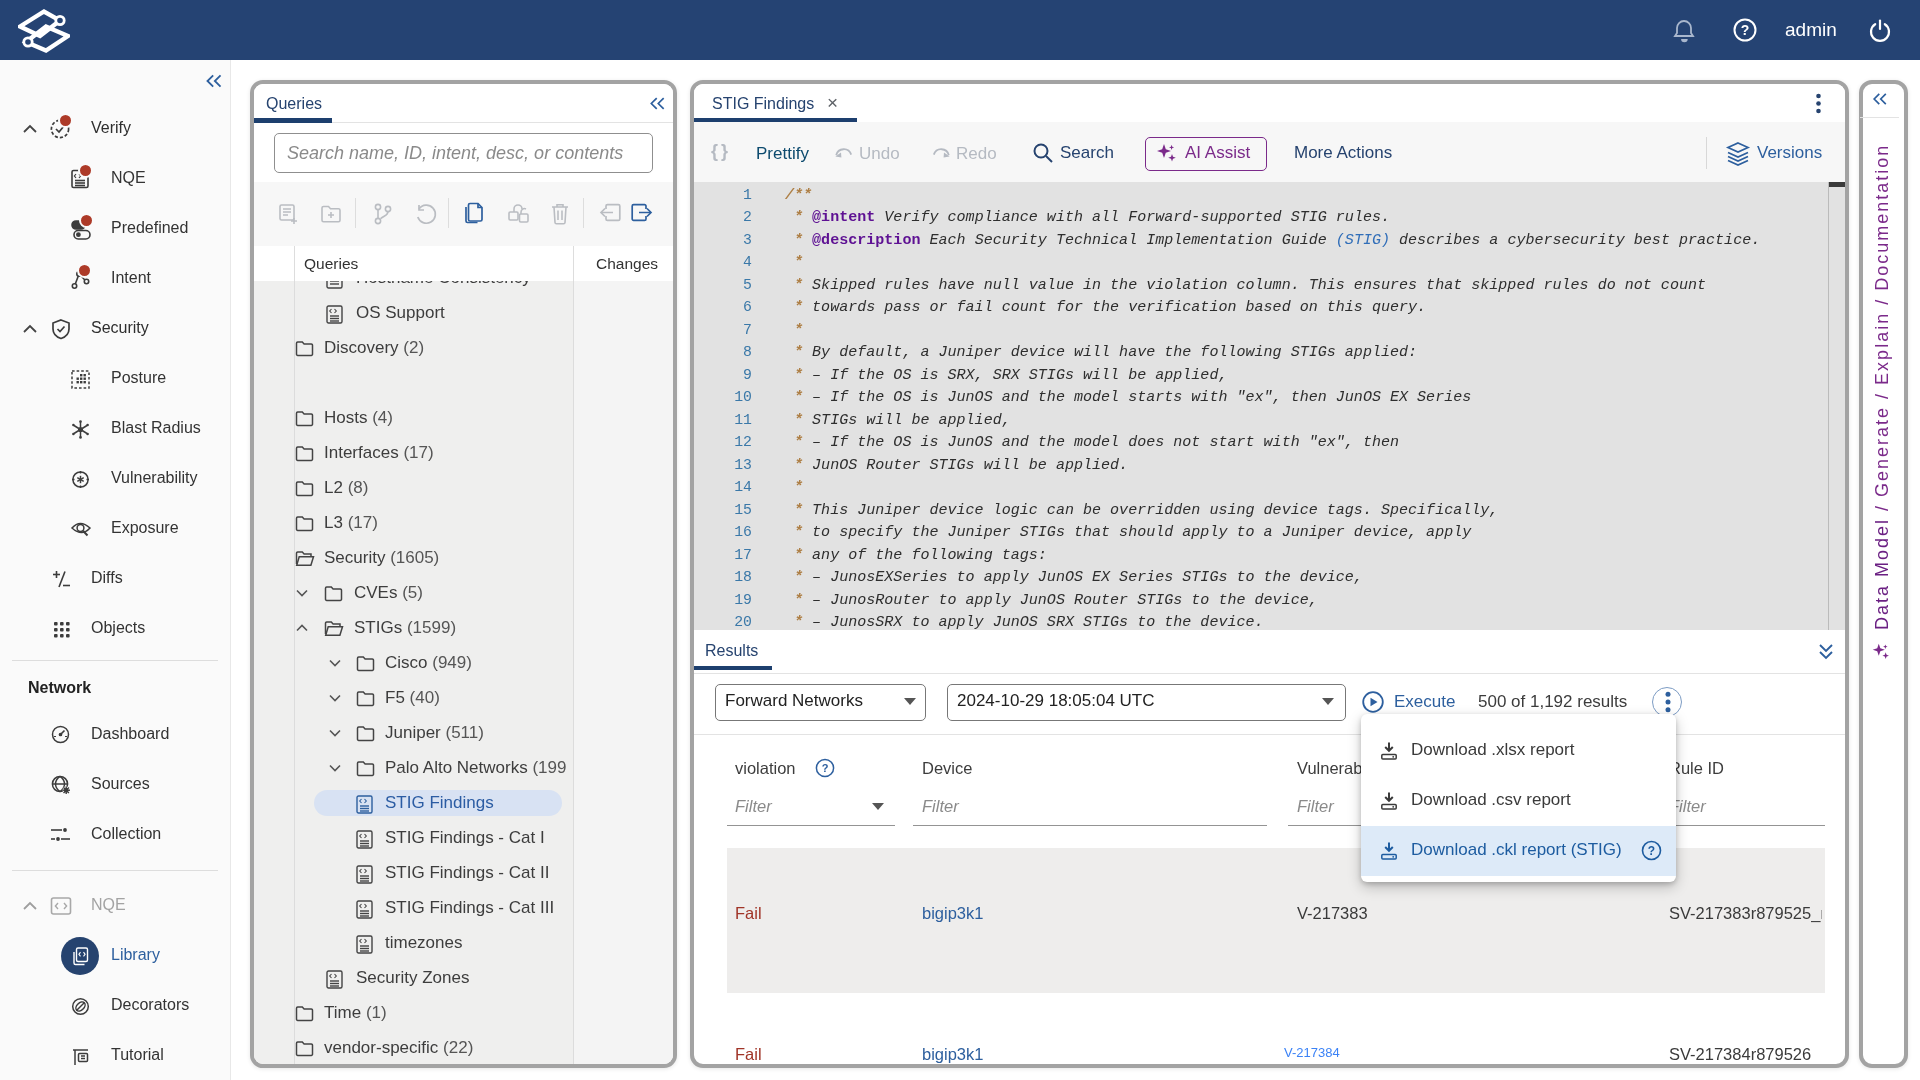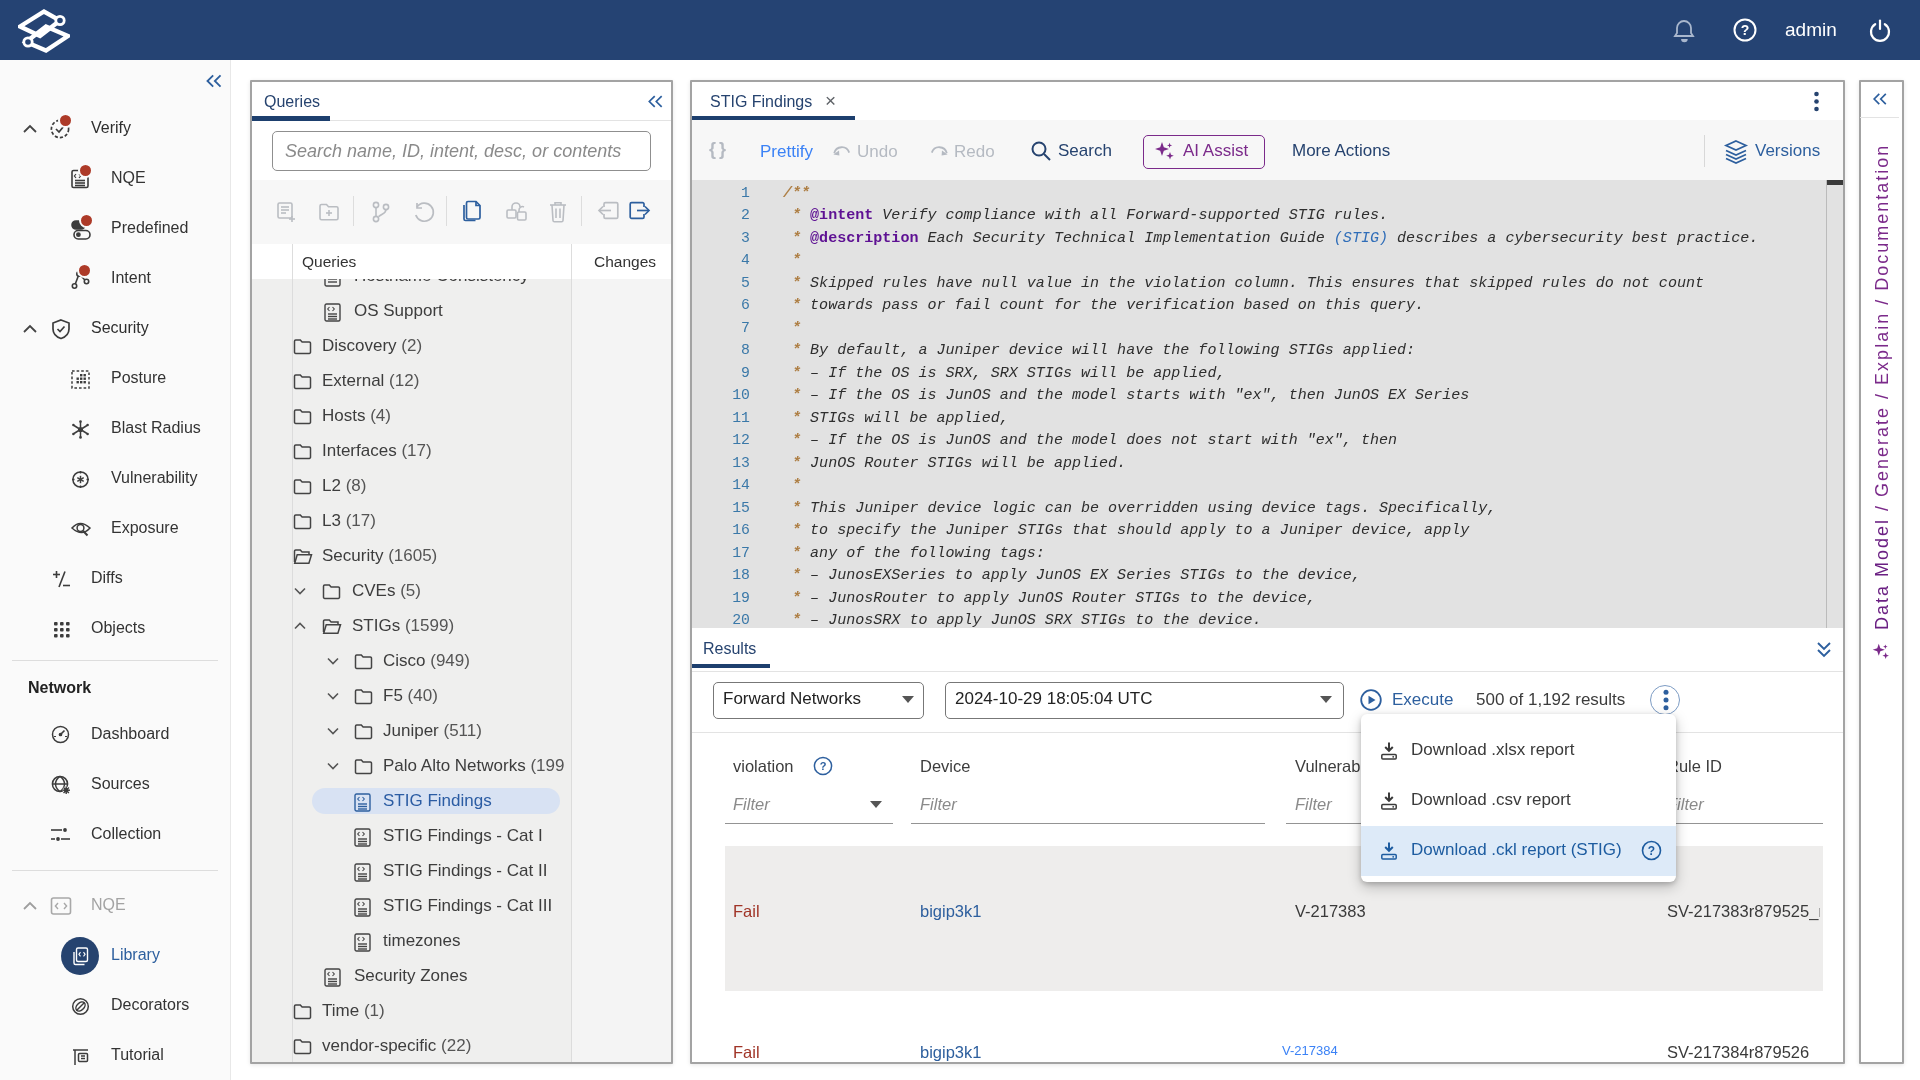--- a/index.html
+++ b/index.html
@@ -1,19 +1,19 @@
 <!DOCTYPE html>
 <html><head>
 <meta charset="utf-8">
 <style>
   html,body{margin:0;padding:0;background:#fff;}
   #app{position:relative;width:1920px;height:1080px;background:#fff;overflow:hidden;
        font-family:"Liberation Sans",sans-serif;color:#333;}
   .abs{position:absolute;}
-  .card{position:absolute;background:#fff;border:2px solid #a3a3a3;border-radius:1px;
+  .card{position:absolute;background:#fff;border:4px solid #a3a3a3;border-radius:13px;
         box-shadow:0 1px 4px rgba(0,0,0,.10);}
   .navy{color:#26436f;}
   .blue{color:#2d5f9e;}
   .purple{color:#7b2a8a;}
   svg{display:block;}
 </style>
 </head>
 <body>
 <div id="app">
 
@@ -434,28 +434,20 @@
           <span class="tx" style="left:102px;">OS Support</span>
         </div>
       <div class="trow" style="top:50px;">
           <span class="ic" style="left:41px;">
             <svg width="19" height="17" viewBox="0 0 19 17" fill="none" stroke="#444" stroke-width="1.5">
               <path d="M1.5,3.2 a1.2,1.2 0 0 1 1.2,-1.2 h4.6 l1.8,2 h7.2 a1.2,1.2 0 0 1 1.2,1.2 v9 a1.2,1.2 0 0 1 -1.2,1.2 h-13.6 a1.2,1.2 0 0 1 -1.2,-1.2 z"></path>
             </svg>
           </span>
           <span class="tx" style="left:70px;">Discovery <span class="cnt">(2)</span></span>
         </div>
-      <div class="trow" style="top:85px;">
-          <span class="ic" style="left:41px;">
-            <svg width="19" height="17" viewBox="0 0 19 17" fill="none" stroke="#444" stroke-width="1.5">
-              <path d="M1.5,3.2 a1.2,1.2 0 0 1 1.2,-1.2 h4.6 l1.8,2 h7.2 a1.2,1.2 0 0 1 1.2,1.2 v9 a1.2,1.2 0 0 1 -1.2,1.2 h-13.6 a1.2,1.2 0 0 1 -1.2,-1.2 z"></path>
-            </svg>
-          </span>
-          <span class="tx" style="left:70px;">External <span class="cnt">(12)</span></span>
-        </div>
       <div class="trow" style="top:120px;">
           <span class="ic" style="left:41px;">
             <svg width="19" height="17" viewBox="0 0 19 17" fill="none" stroke="#444" stroke-width="1.5">
               <path d="M1.5,3.2 a1.2,1.2 0 0 1 1.2,-1.2 h4.6 l1.8,2 h7.2 a1.2,1.2 0 0 1 1.2,1.2 v9 a1.2,1.2 0 0 1 -1.2,1.2 h-13.6 a1.2,1.2 0 0 1 -1.2,-1.2 z"></path>
             </svg>
           </span>
           <span class="tx" style="left:70px;">Hosts <span class="cnt">(4)</span></span>
         </div>
       <div class="trow" style="top:155px;">
           <span class="ic" style="left:41px;">
@@ -670,21 +662,21 @@
     <div class="abs" style="left:1122px;top:9px;">
         <svg width="5" height="21" viewBox="0 0 5 21" fill="#26436f">
           <circle cx="2.5" cy="3" r="2.3"></circle>
           <circle cx="2.5" cy="10.5" r="2.3"></circle>
           <circle cx="2.5" cy="18" r="2.3"></circle>
         </svg>
       </div>
 
     <div class="abs" style="left:0;top:38px;width:1151px;height:60px;background:#f7f7f7;"></div>
     <div class="abs" style="left:17px;top:57px;font-size:18px;color:#b5bac2;letter-spacing:3px;font-weight:bold;">{}</div>
-    <div class="abs" style="left:68px;top:60px;font-size:17px;color:#3b82f6;">Prettify</div>
+    <div class="abs" style="left:62px;top:60px;font-size:17px;color:#0c4a6e;">Prettify</div>
     <div class="abs" style="left:138px;top:60px;">
         <svg width="23" height="17" viewBox="0 0 23 17" fill="none" stroke="#b5bac2" stroke-width="1.8">
           <path d="M4.2,11.2 a7.8,7.8 0 0 1 15,-0.6"></path>
           <path d="M9,8.6 L3.4,12.4 L9.4,13.6 z" fill="#b5bac2" stroke="none"></path>
         </svg>
       </div>
     <div class="abs" style="left:165px;top:60px;font-size:17px;color:#b5bac2;">Undo</div>
     <div class="abs" style="left:236px;top:60px;">
         <svg width="23" height="17" viewBox="0 0 23 17" fill="none" stroke="#b5bac2" stroke-width="1.8">
           <path d="M18.8,11.2 a7.8,7.8 0 0 0 -15,-0.6"></path>

